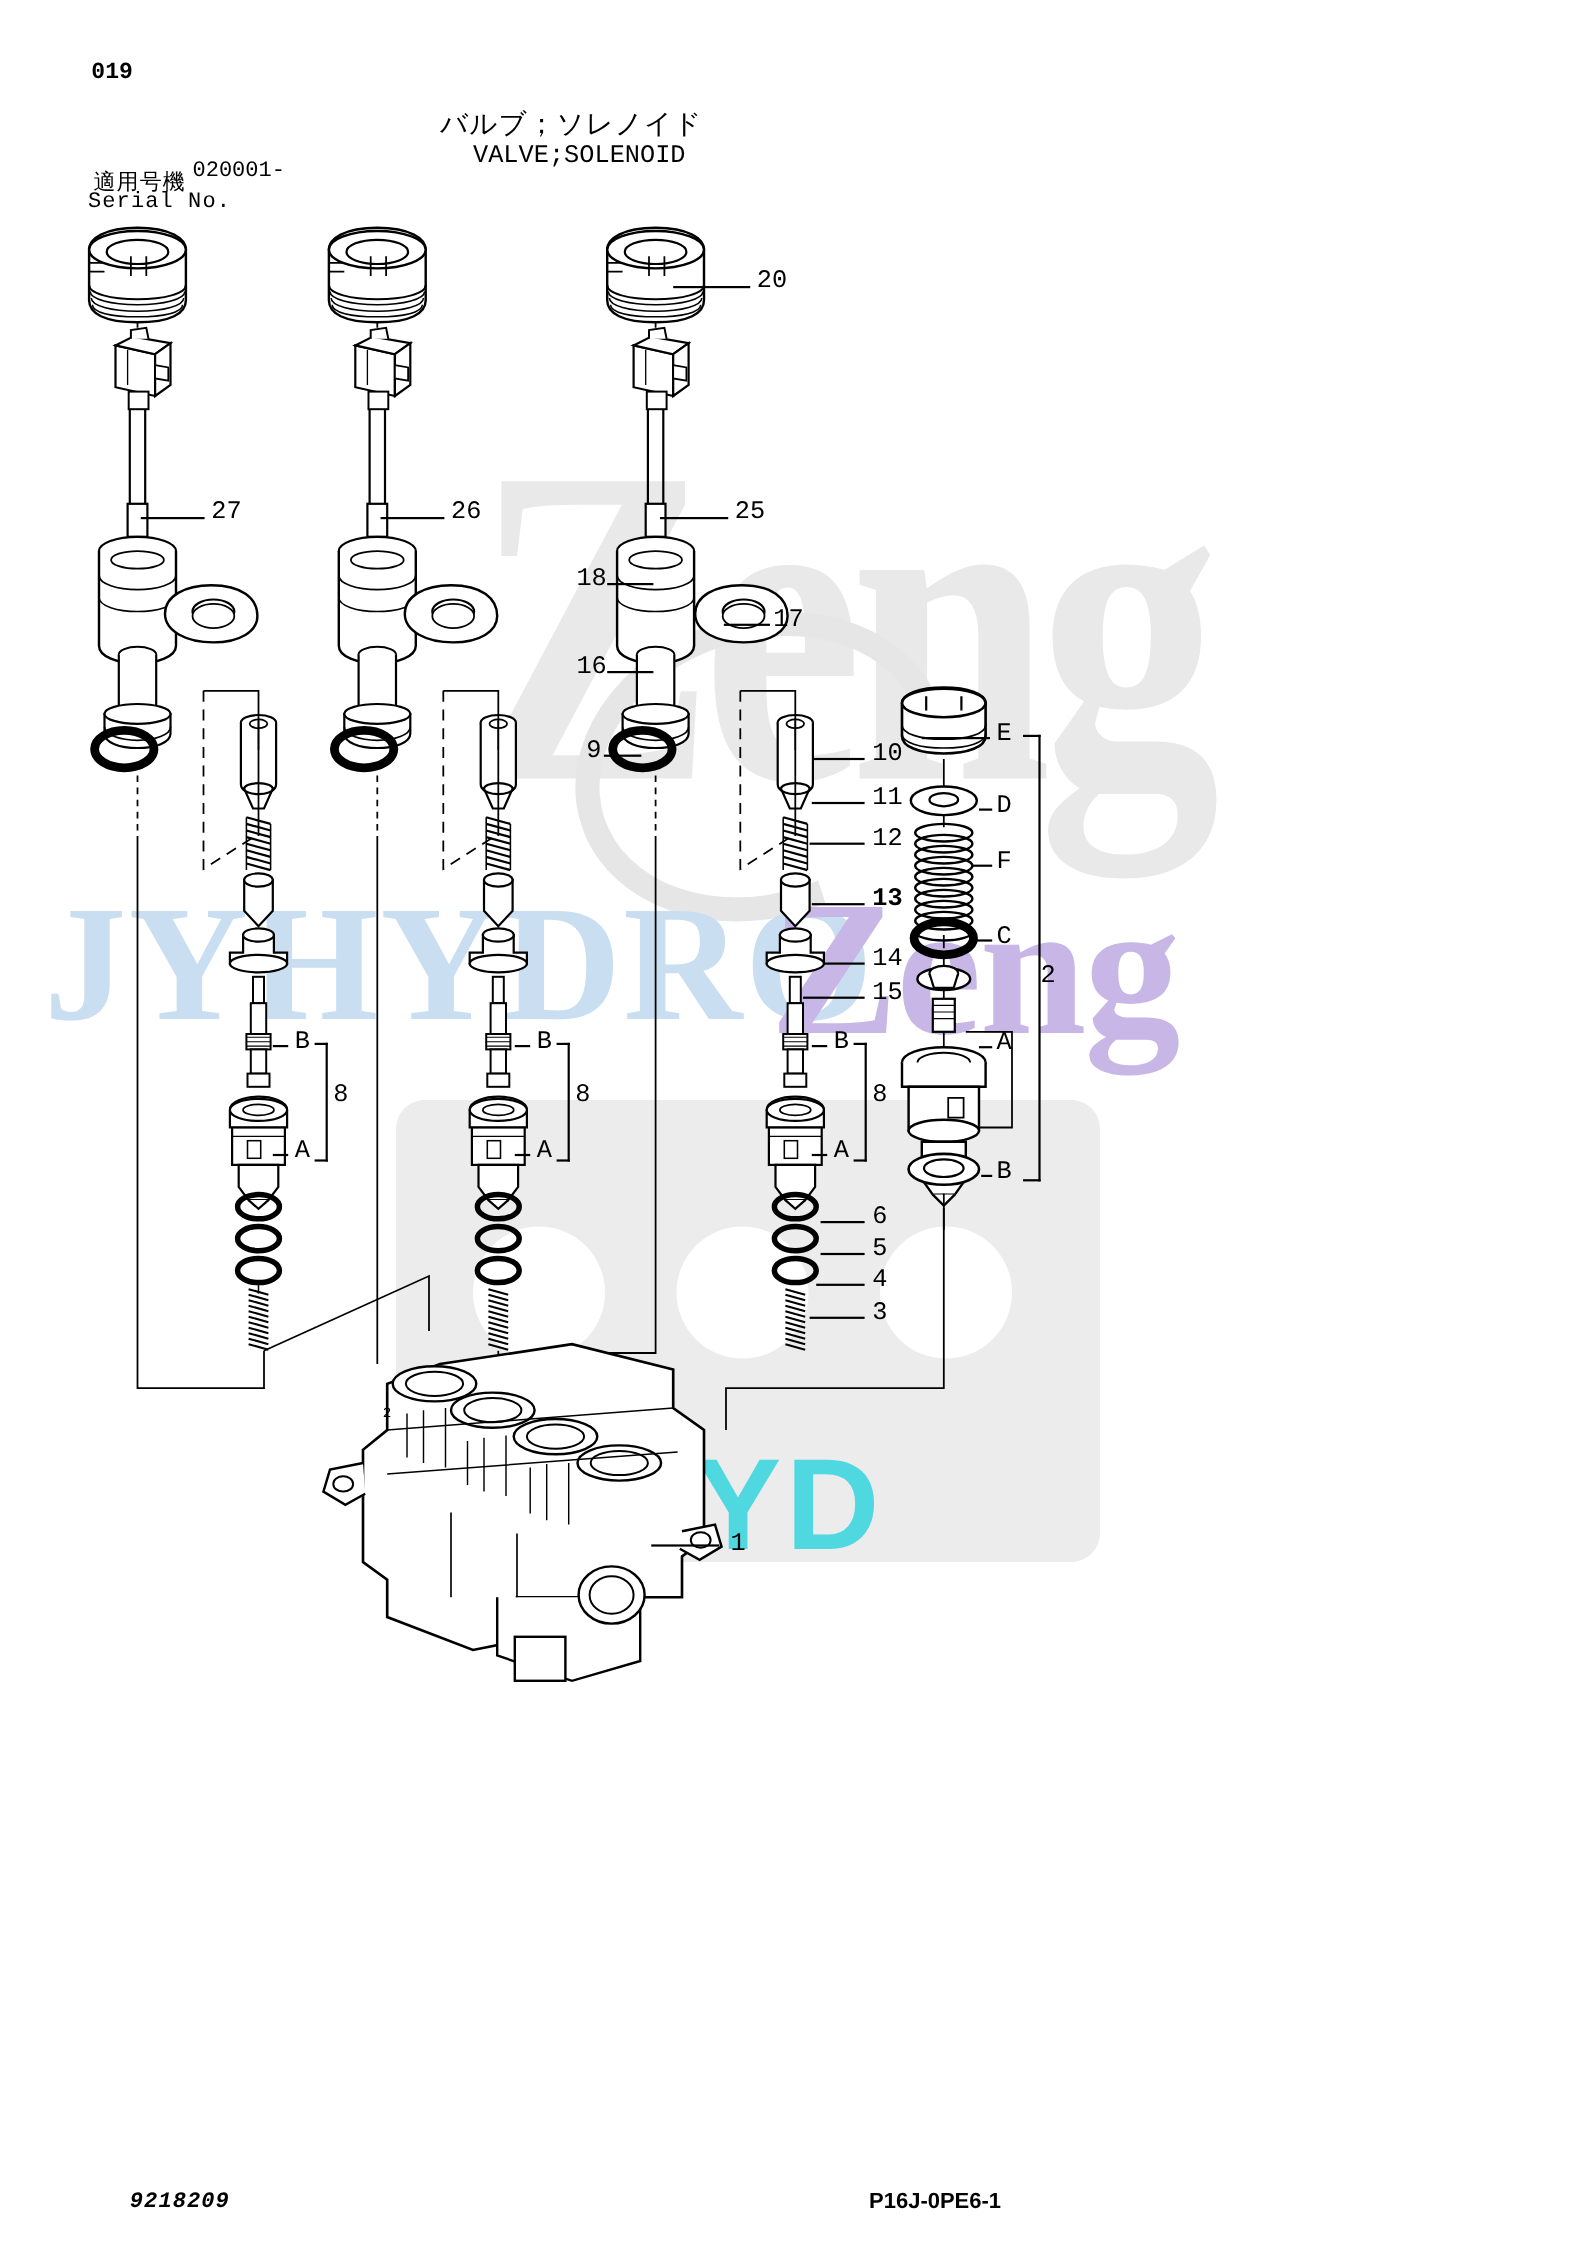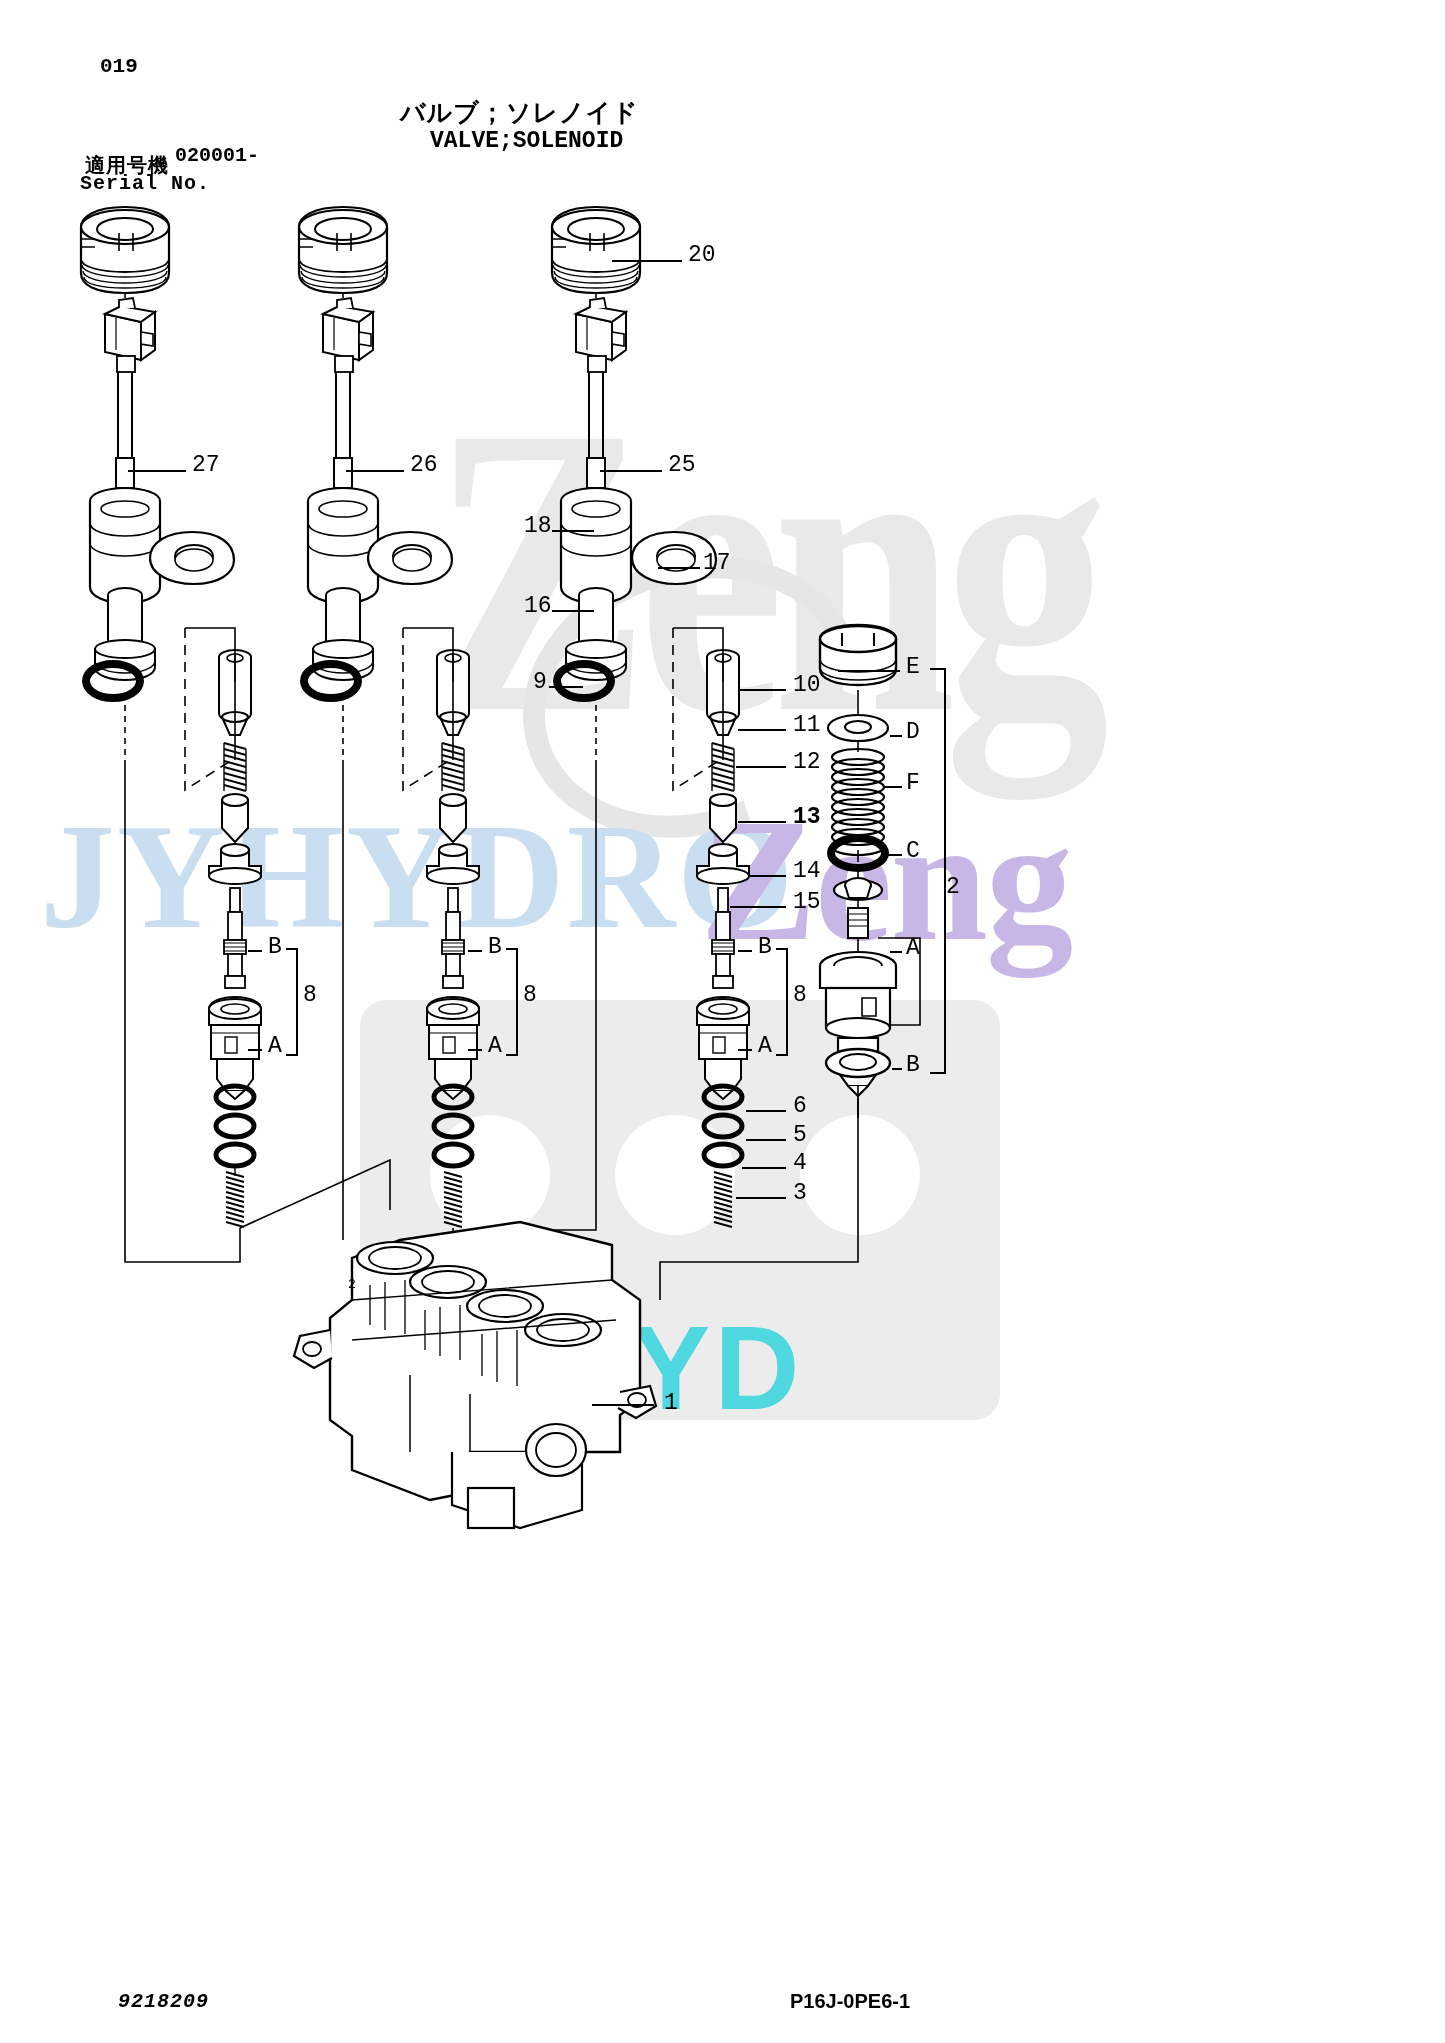--- a/index.html
+++ b/index.html
@@ -38,22 +38,22 @@
   #wm-jyhyd-teal{
     left:390px;top:1300px;font-size:118px;font-weight:bold;
     color:#4fd8e0;letter-spacing:4px;font-family:"Liberation Sans",sans-serif;
   }
   #wm-phone{
     left:20px;top:52px;font-size:116px;font-weight:bold;color:#f7a9a9;
     letter-spacing:-1px;white-space:nowrap;font-family:"Liberation Sans",sans-serif;
   }
 
   
-  .t{position:absolute;color:#000;white-space:nowrap;font-weight:bold;}
-  #page-no{left:100px;top:55px;font-size:21px;font-weight:bold;font-family:"Liberation Mono",monospace;}
+  .t{position:absolute;color:#000;white-space:nowrap;}
+  #page-no{left:83px;top:55px;font-size:21px;font-weight:bold;font-family:"Liberation Mono",monospace;}
   #title-jp{left:400px;top:96px;font-size:25px;font-family:"DejaVu Sans",sans-serif;letter-spacing:1px;}
   #title-en{left:430px;top:128px;font-size:23px;font-family:"Liberation Mono",monospace;letter-spacing:0px;}
   #serial-jp{left:85px;top:152px;font-size:20px;font-family:"DejaVu Sans",sans-serif;letter-spacing:1px;}
   #serial-en{left:80px;top:172px;font-size:20px;font-family:"Liberation Mono",monospace;letter-spacing:1px;}
   #serial-num{left:175px;top:144px;font-size:20px;font-family:"Liberation Mono",monospace;}
   #doc-no{left:118px;top:1990px;font-size:20px;font-style:italic;font-weight:bold;font-family:"Liberation Mono",monospace;letter-spacing:1px;}
   #sheet-no{left:790px;top:1990px;font-size:20px;font-weight:bold;font-family:"Liberation Sans",sans-serif;letter-spacing:0px;}
 
   .callout{position:absolute;font-size:23px;font-family:"Liberation Mono",monospace;color:#000;}
   .lead{position:absolute;background:#000;height:2px;}

